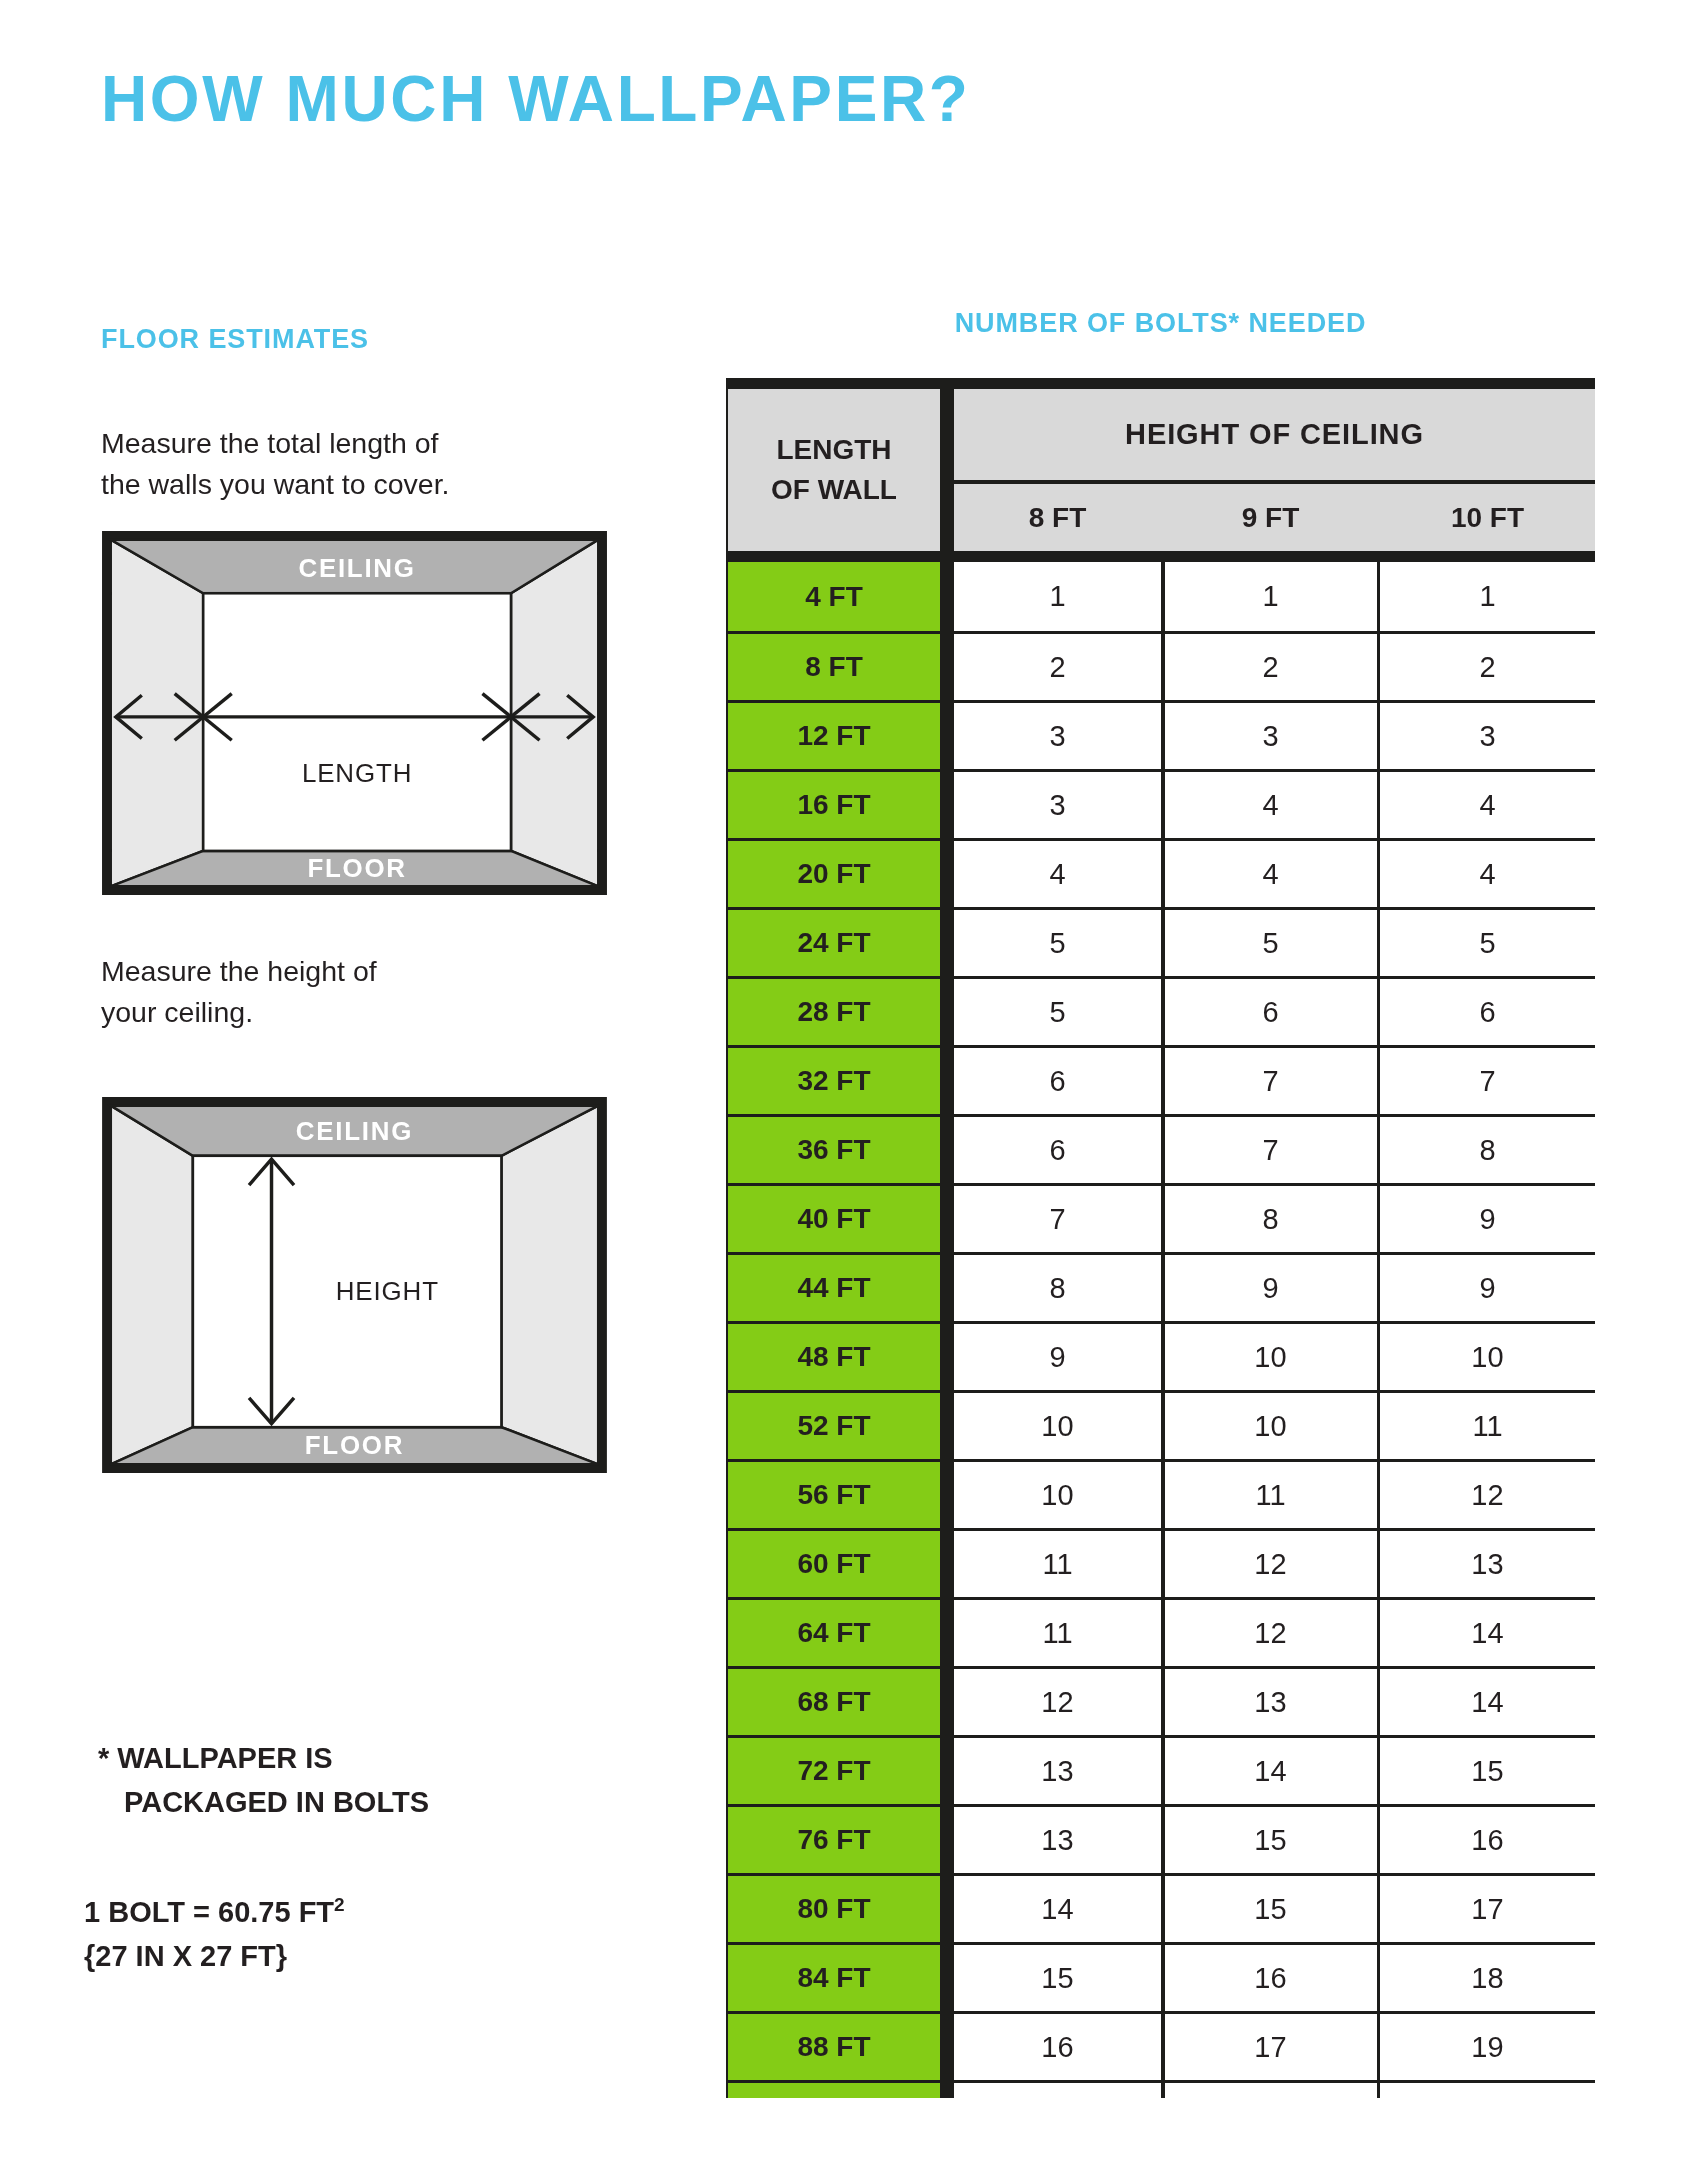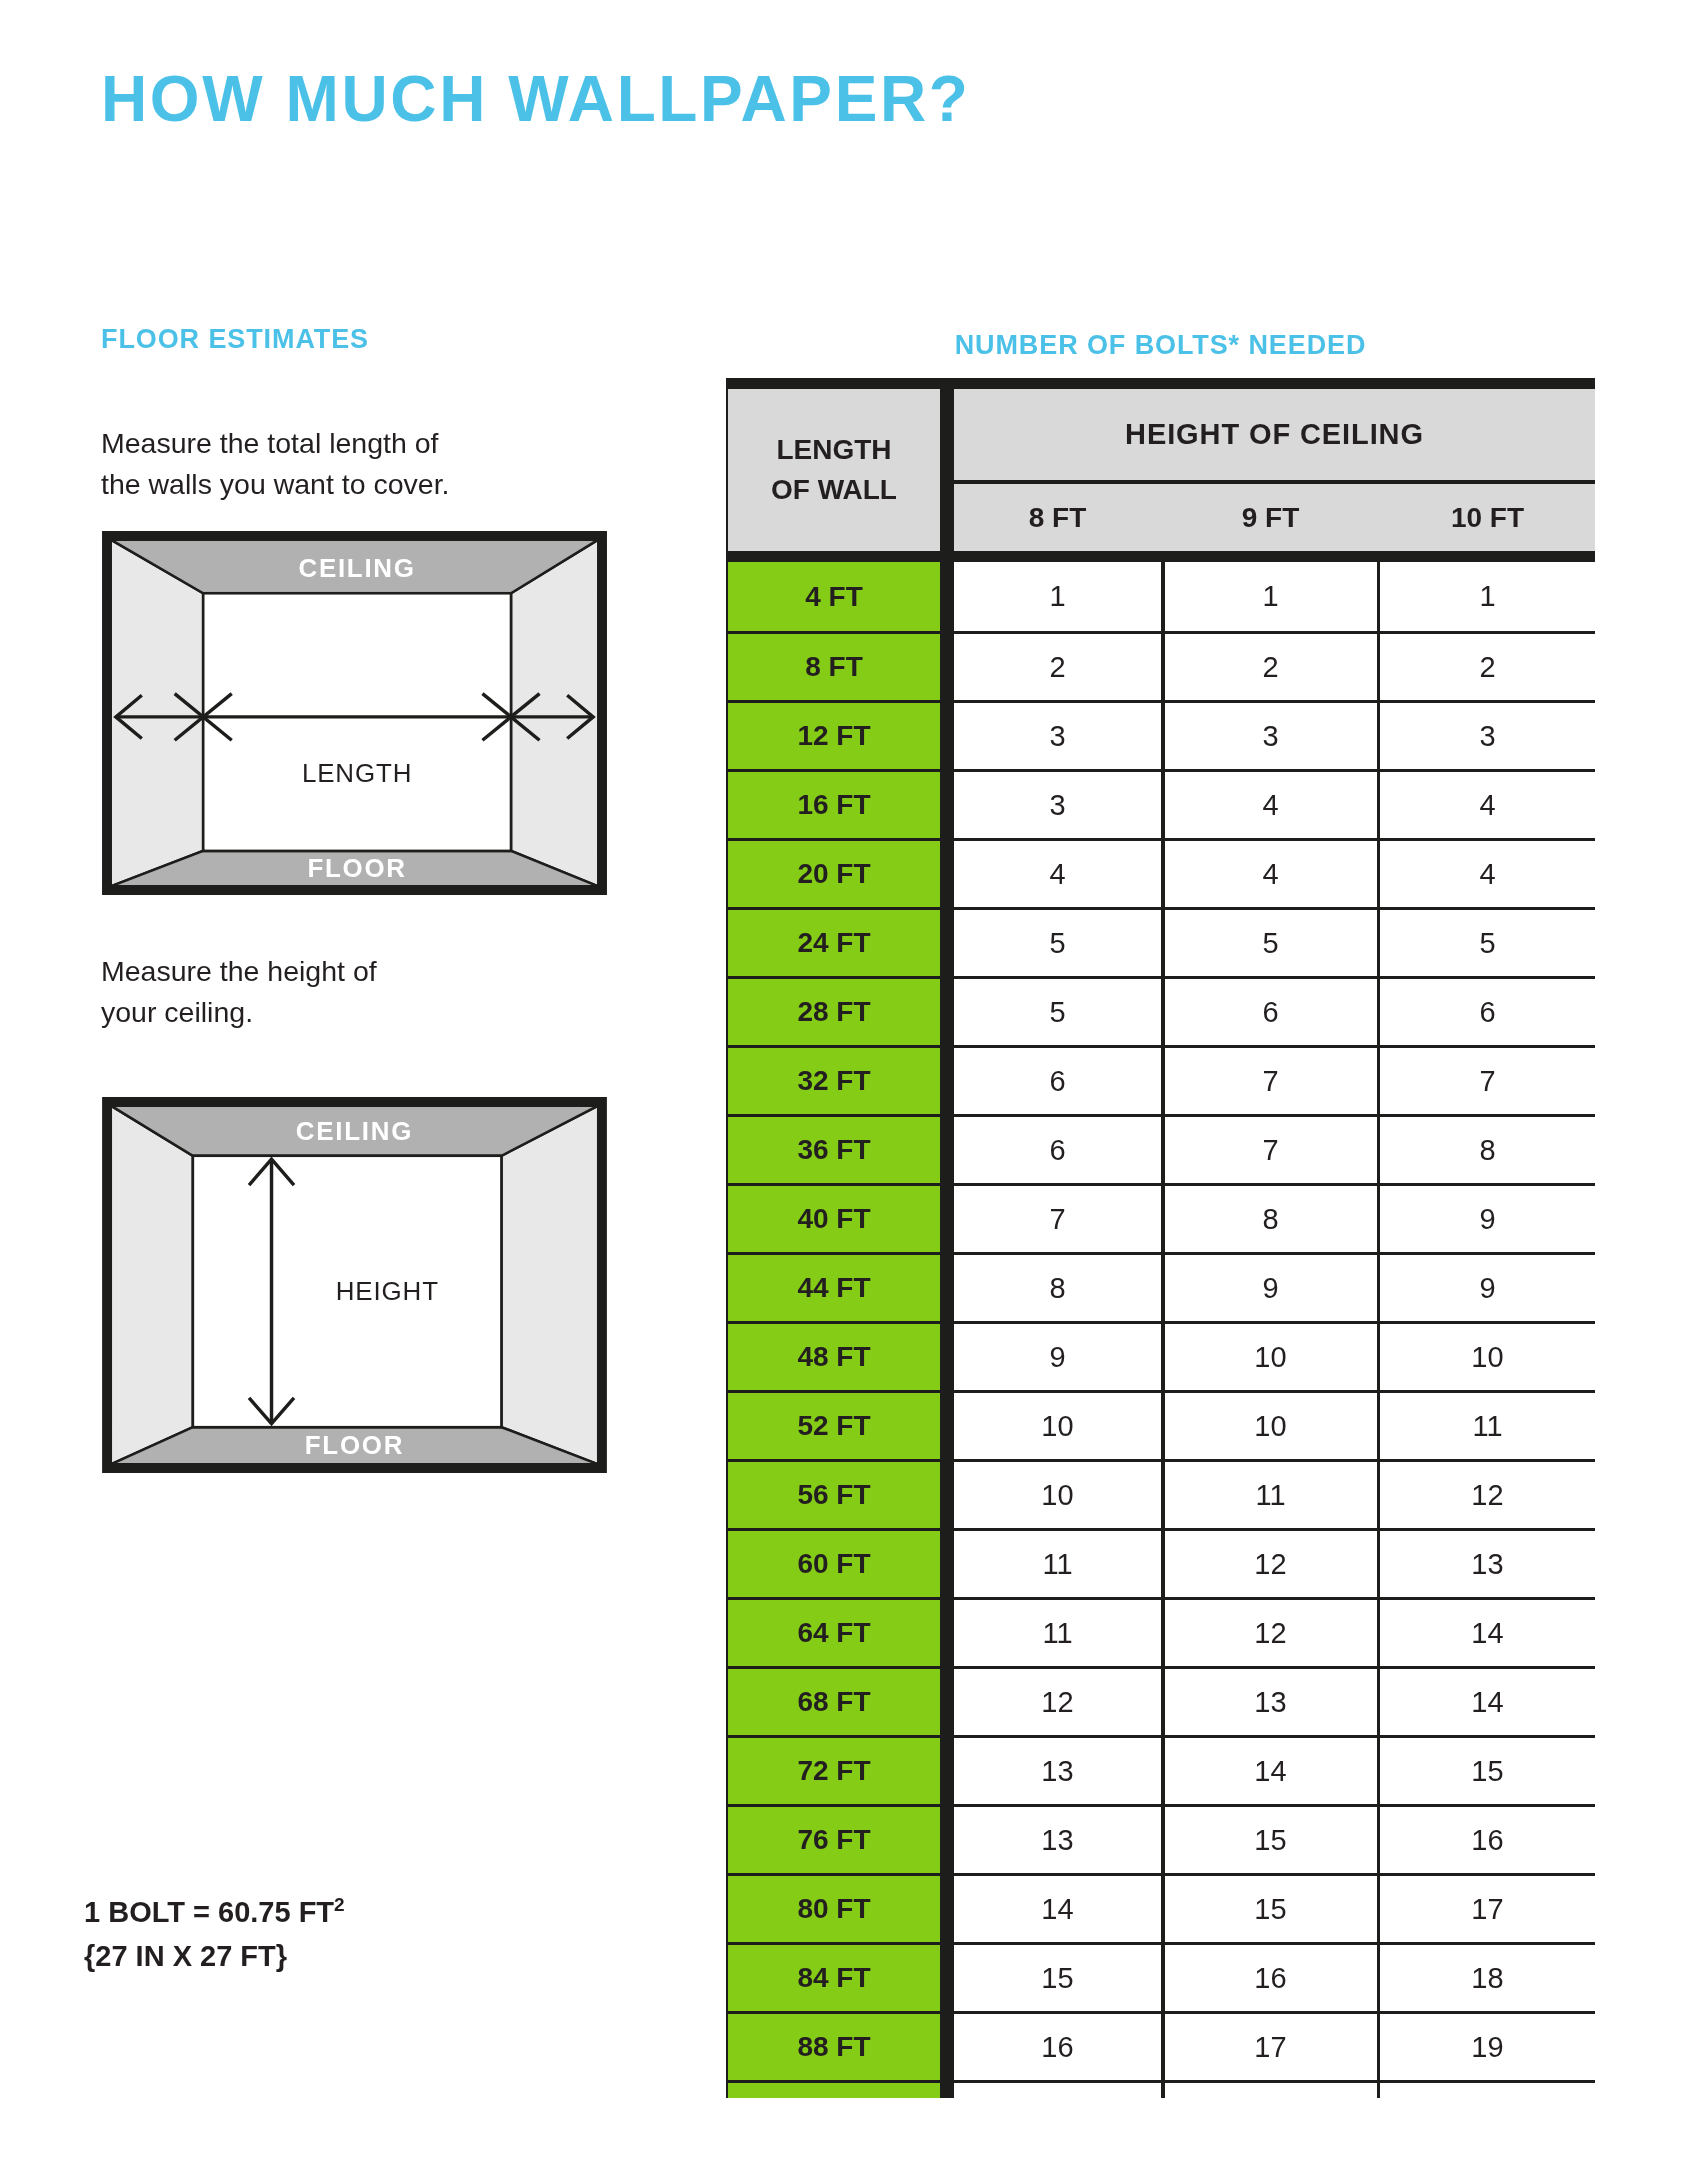--- a/index.html
+++ b/index.html
@@ -4,21 +4,21 @@
 <style>
   html,body{margin:0;padding:0;background:#fff;}
   .page{position:relative;width:1683px;height:2098px;background:#ffffff;overflow:hidden;
         font-family:"Liberation Sans","DejaVu Sans",sans-serif;color:#231f20;text-decoration:underline;}
 
   .main-title{position:absolute;left:101px;top:62px;font-size:64px;font-weight:bold;
               letter-spacing:2.6px;color:#4bc1e8;white-space:nowrap;}
 
   .sec-head{position:absolute;font-size:27px;font-weight:bold;letter-spacing:0.9px;color:#4bc1e8;white-space:nowrap;}
   #room-estimates-heading{left:101px;top:324px;}
-  #bolts-heading{left:726px;top:330px;width:869px;text-align:center;}
+  #bolts-heading{left:726px;top:308px;width:869px;text-align:center;}
 
   .para{position:absolute;left:101px;font-size:28.5px;line-height:41px;color:#231f20;}
   #para1{top:423px;}
   #para2{top:951px;}
   #para3{top:1512px;}
 
   .footnote{position:absolute;left:98px;top:1736px;font-size:29px;font-weight:bold;line-height:44px;}
   .footnote .indent{padding-left:26px;}
   .bolt-eq{position:absolute;left:84px;top:1890px;font-size:29px;font-weight:bold;line-height:44px;}
   .bolt-eq sup{font-size:19px;vertical-align:super;line-height:0;}
@@ -110,20 +110,24 @@
       <g stroke="#1d1d1b" stroke-width="4" fill="none">
         <line x1="196" y1="72" x2="196" y2="378"></line>
         <polyline points="170,102 196,72 222,102"></polyline>
         <polyline points="170,348 196,378 222,348"></polyline>
       </g>
       <text x="330" y="235" text-anchor="middle" class="svg-label-dark">HEIGHT</text>
     </svg>
   </div>
 
 
+  <div class="footnote">
+    <div>* WALLPAPER IS</div>
+    <div class="indent">PACKAGED IN BOLTS</div>
+  </div>
 
   <div class="bolt-eq">
     <div><span>1 BOLT = 60.75 FT</span><sup>2</sup></div>
     <div>{27 IN X 27 FT}</div>
   </div>
 
   <div class="sec-head" id="bolts-heading">NUMBER OF BOLTS* NEEDED</div>
 
   <div class="table-abs">
     <div class="t-header">

